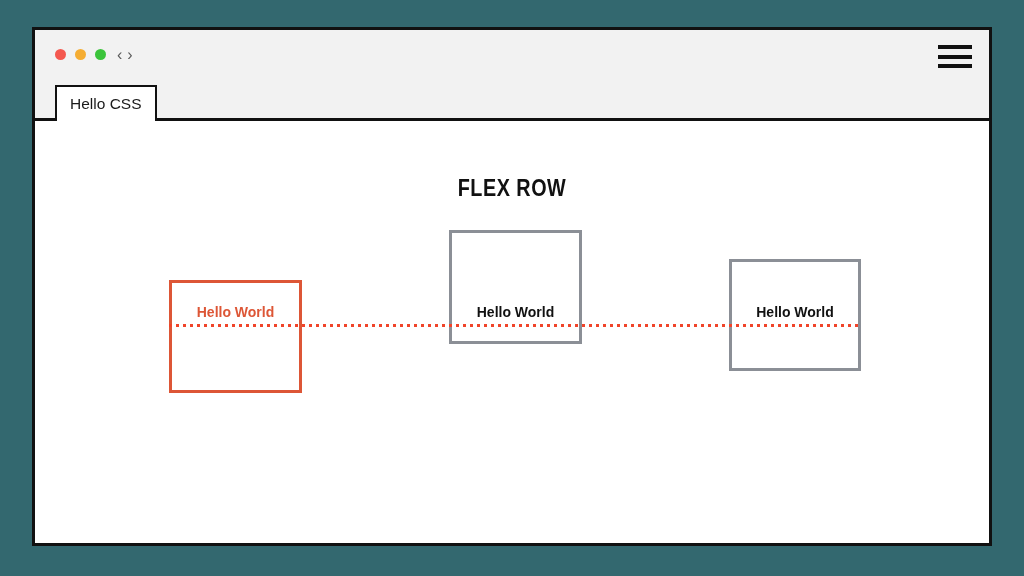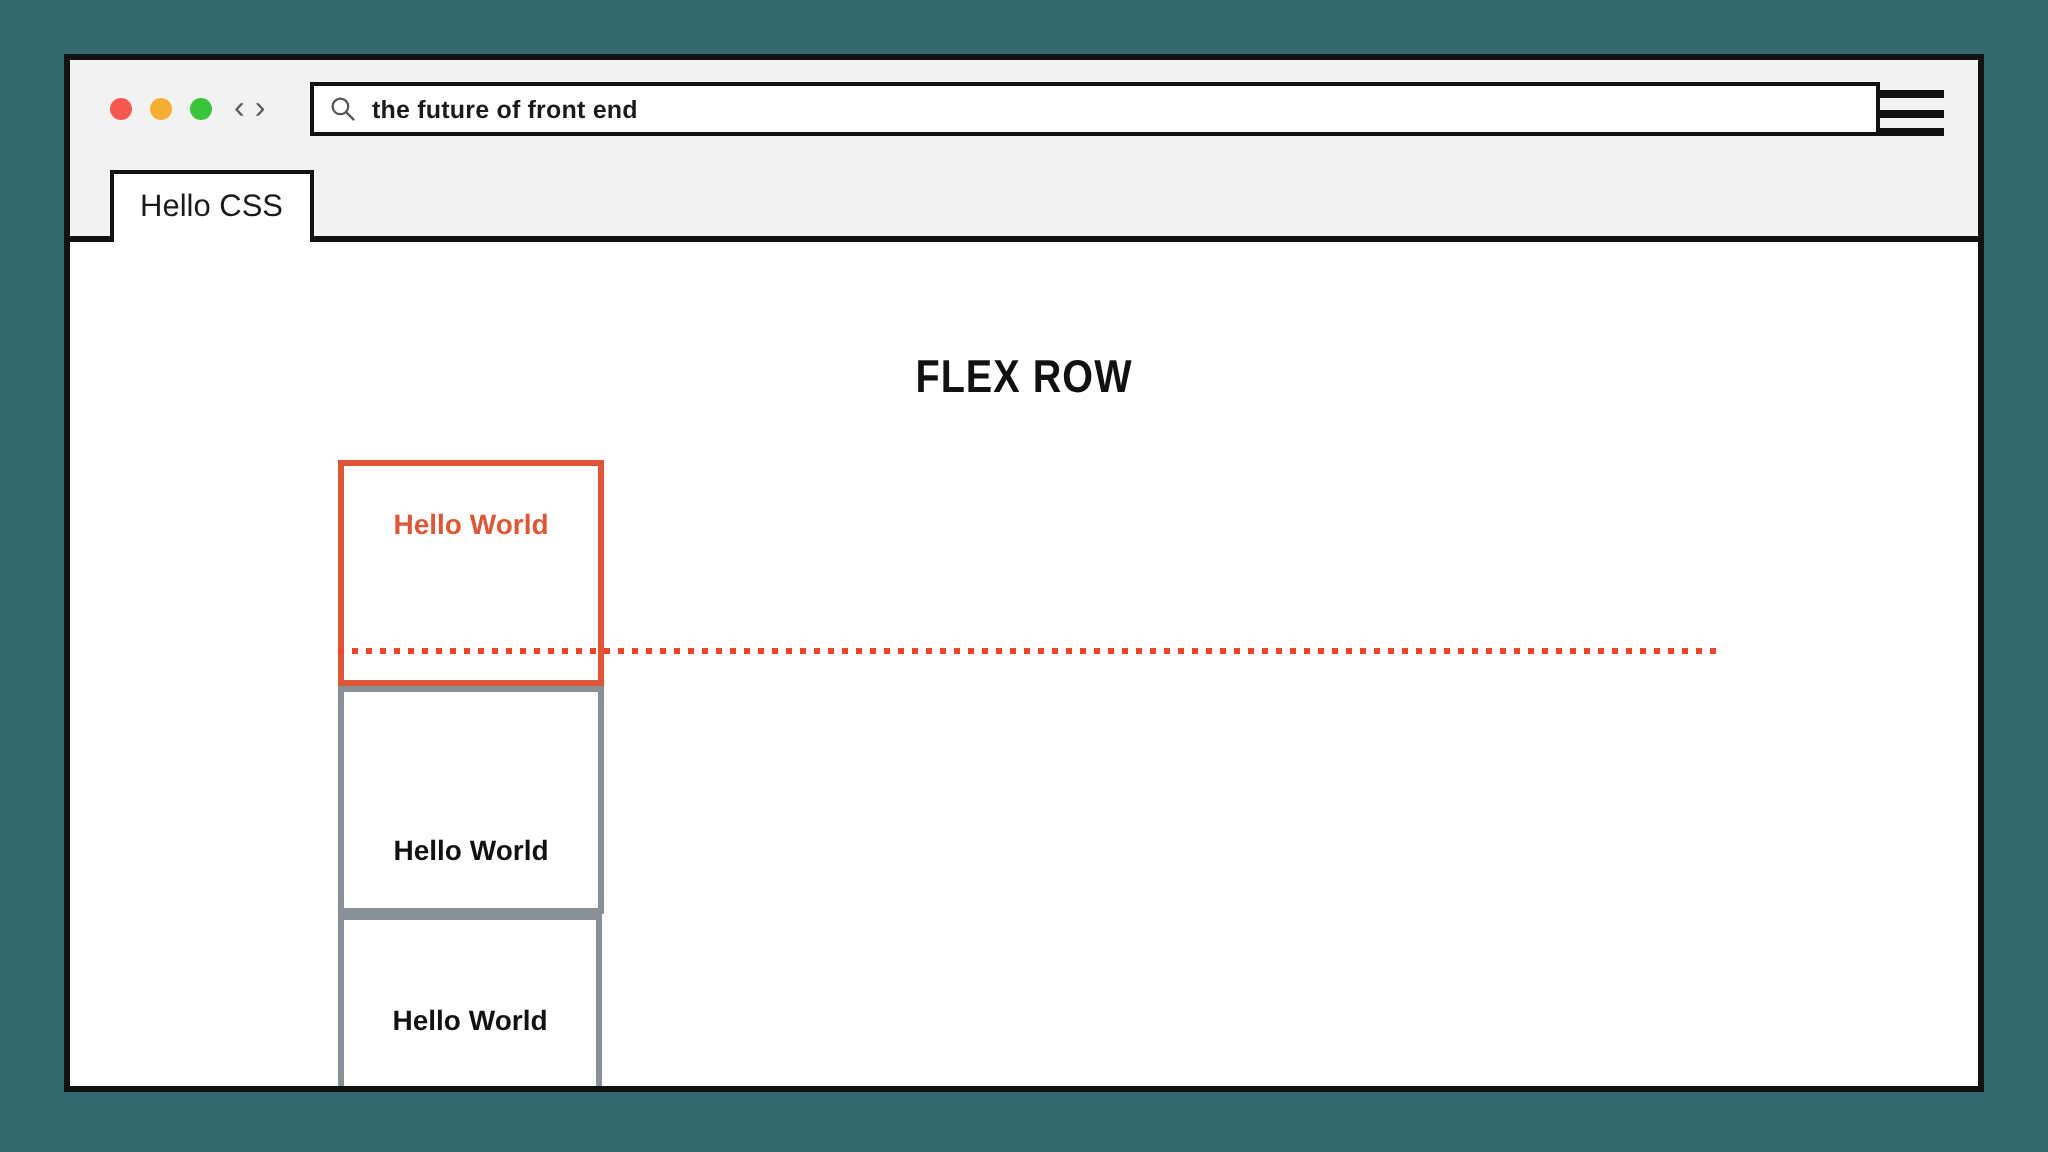--- a/index.html
+++ b/index.html
@@ -147,21 +147,21 @@
   }
 
   
   #flex-row {
     position: absolute;
     left: 134px;
     top: 109px;
     width: 692px;
     height: 260px;
     display: flex;
-    flex-direction: column;
+    flex-direction: row;
     justify-content: space-between;
     align-items: baseline;
   }
 
   .flex-item {
     background: #ffffff;
     display: flex;
     align-items: flex-start;
     justify-content: center;
     flex: none;
@@ -225,27 +225,20 @@
       <span class="dot dot-red"></span>
       <span class="dot dot-yellow"></span>
       <span class="dot dot-green"></span>
     </div>
 
     <div id="nav-arrows">
       <span class="nav-arrow">‹</span>
       <span class="nav-arrow">›</span>
     </div>
 
-    <div id="url-bar">
-      <svg id="search-icon" width="13" height="13" viewBox="0 0 14 14">
-        <circle cx="5.6" cy="5.6" r="4.2" fill="none" stroke="#555" stroke-width="1.2"></circle>
-        <line x1="8.8" y1="8.8" x2="13" y2="13" stroke="#555" stroke-width="1.2"></line>
-      </svg>
-      <span id="url-text" title="the future of front end">the future of front end</span>
-    </div>
 
     <div id="hamburger-menu">
       <span></span>
       <span></span>
       <span></span>
     </div>
 
     <div id="tab-strip">
       <div id="tab-modern-css">
         <span>Hello CSS</span>

